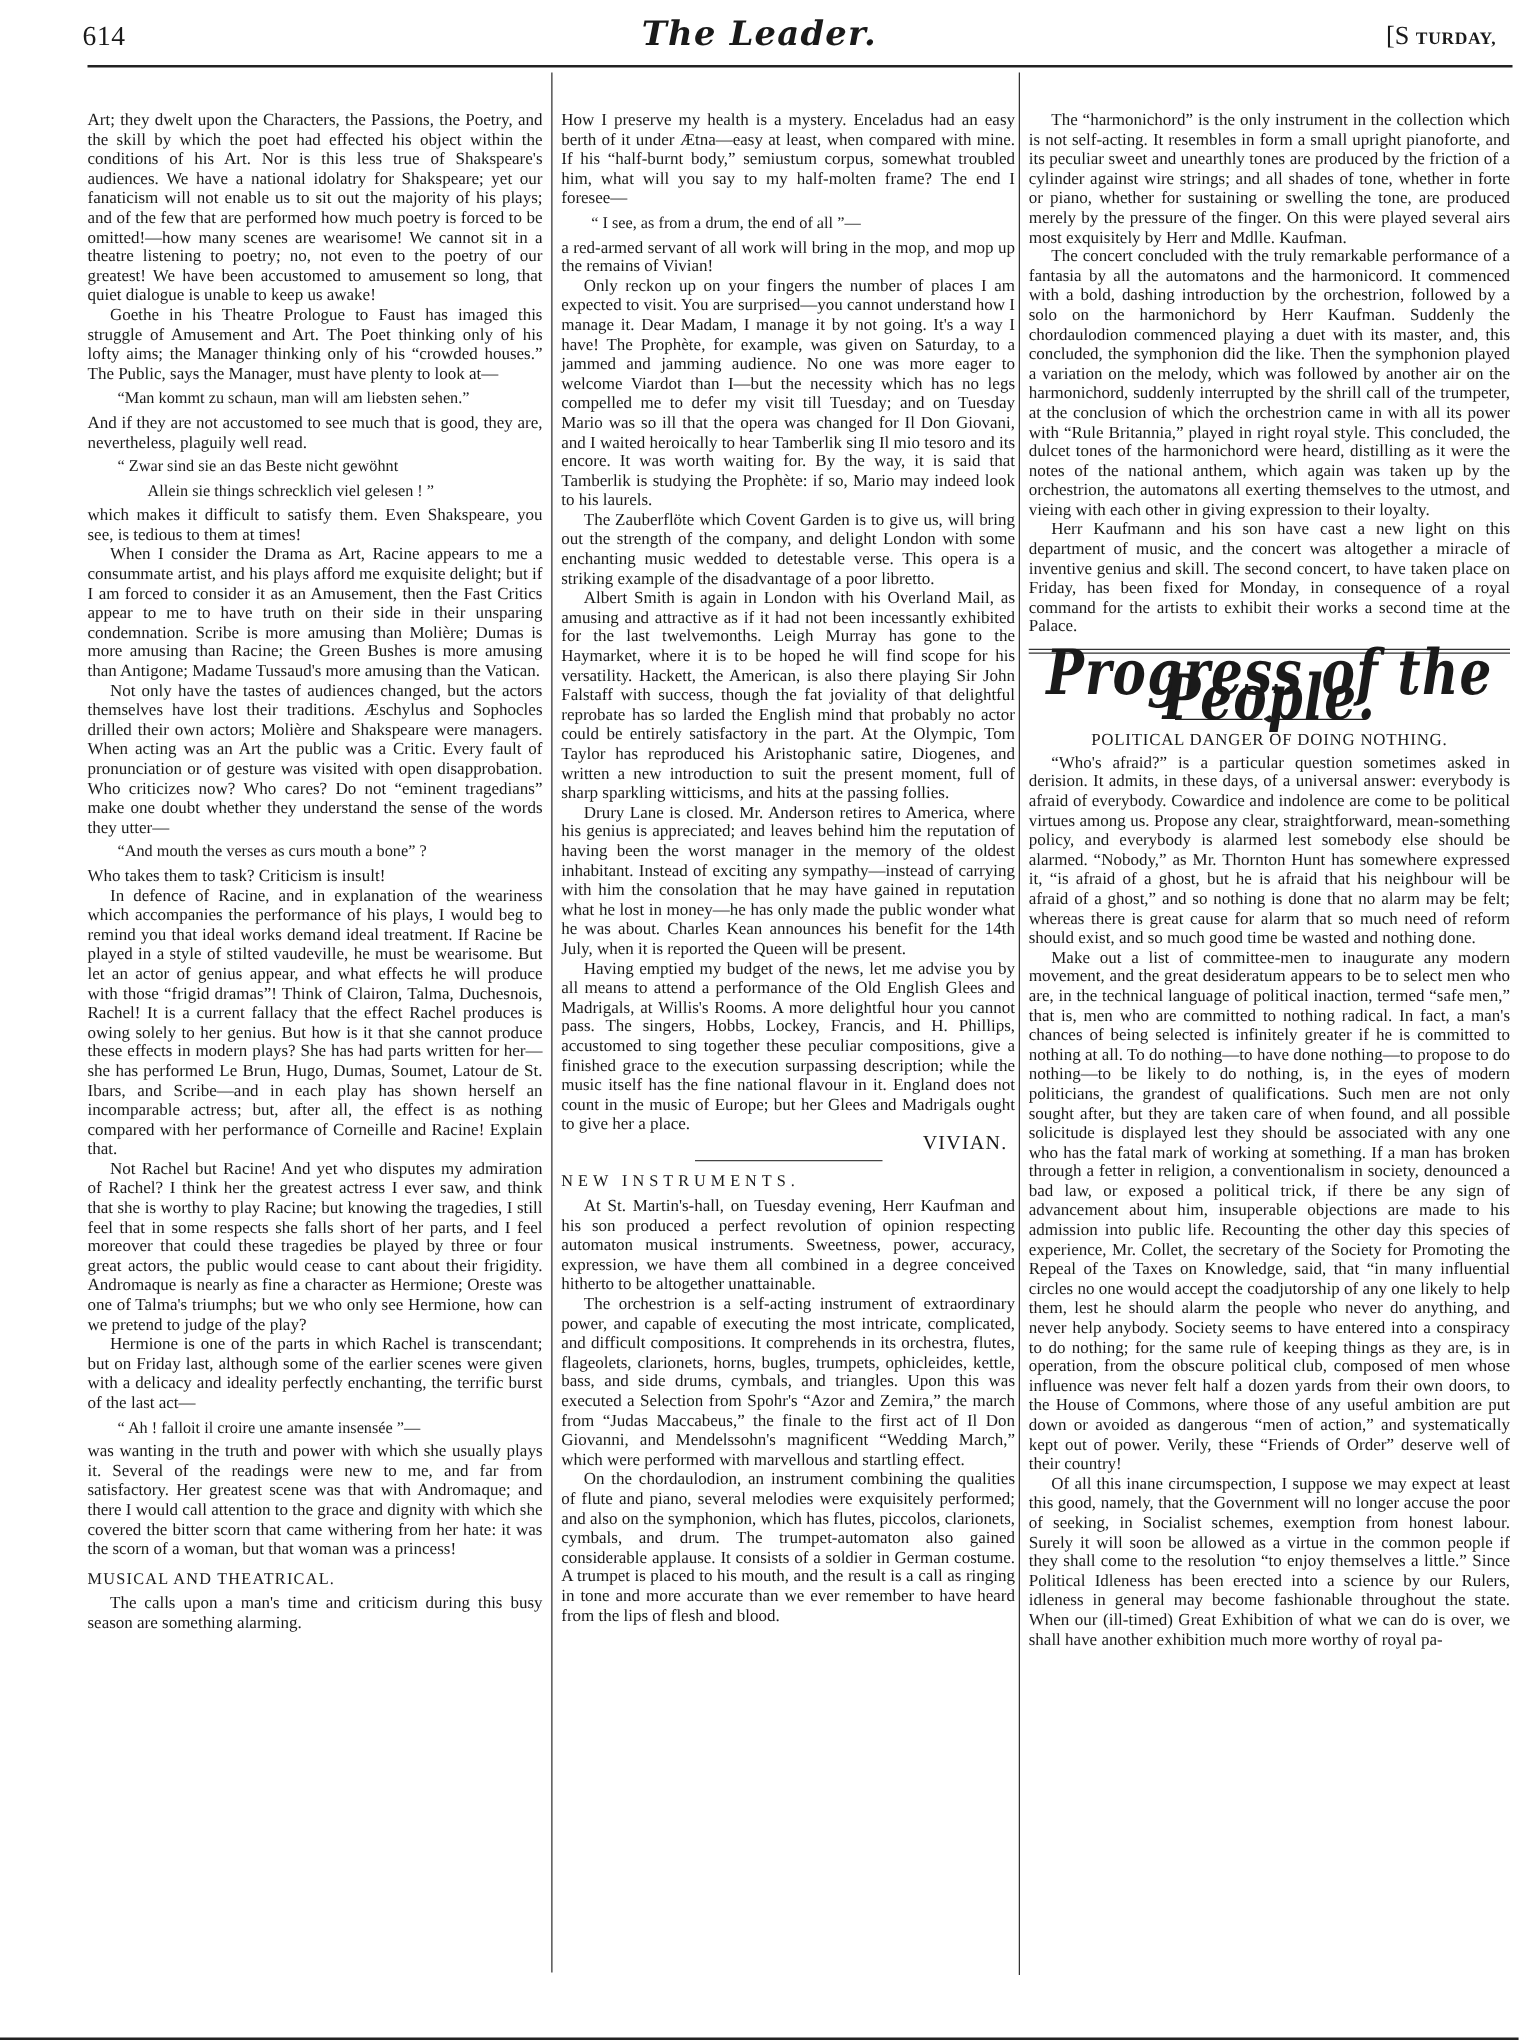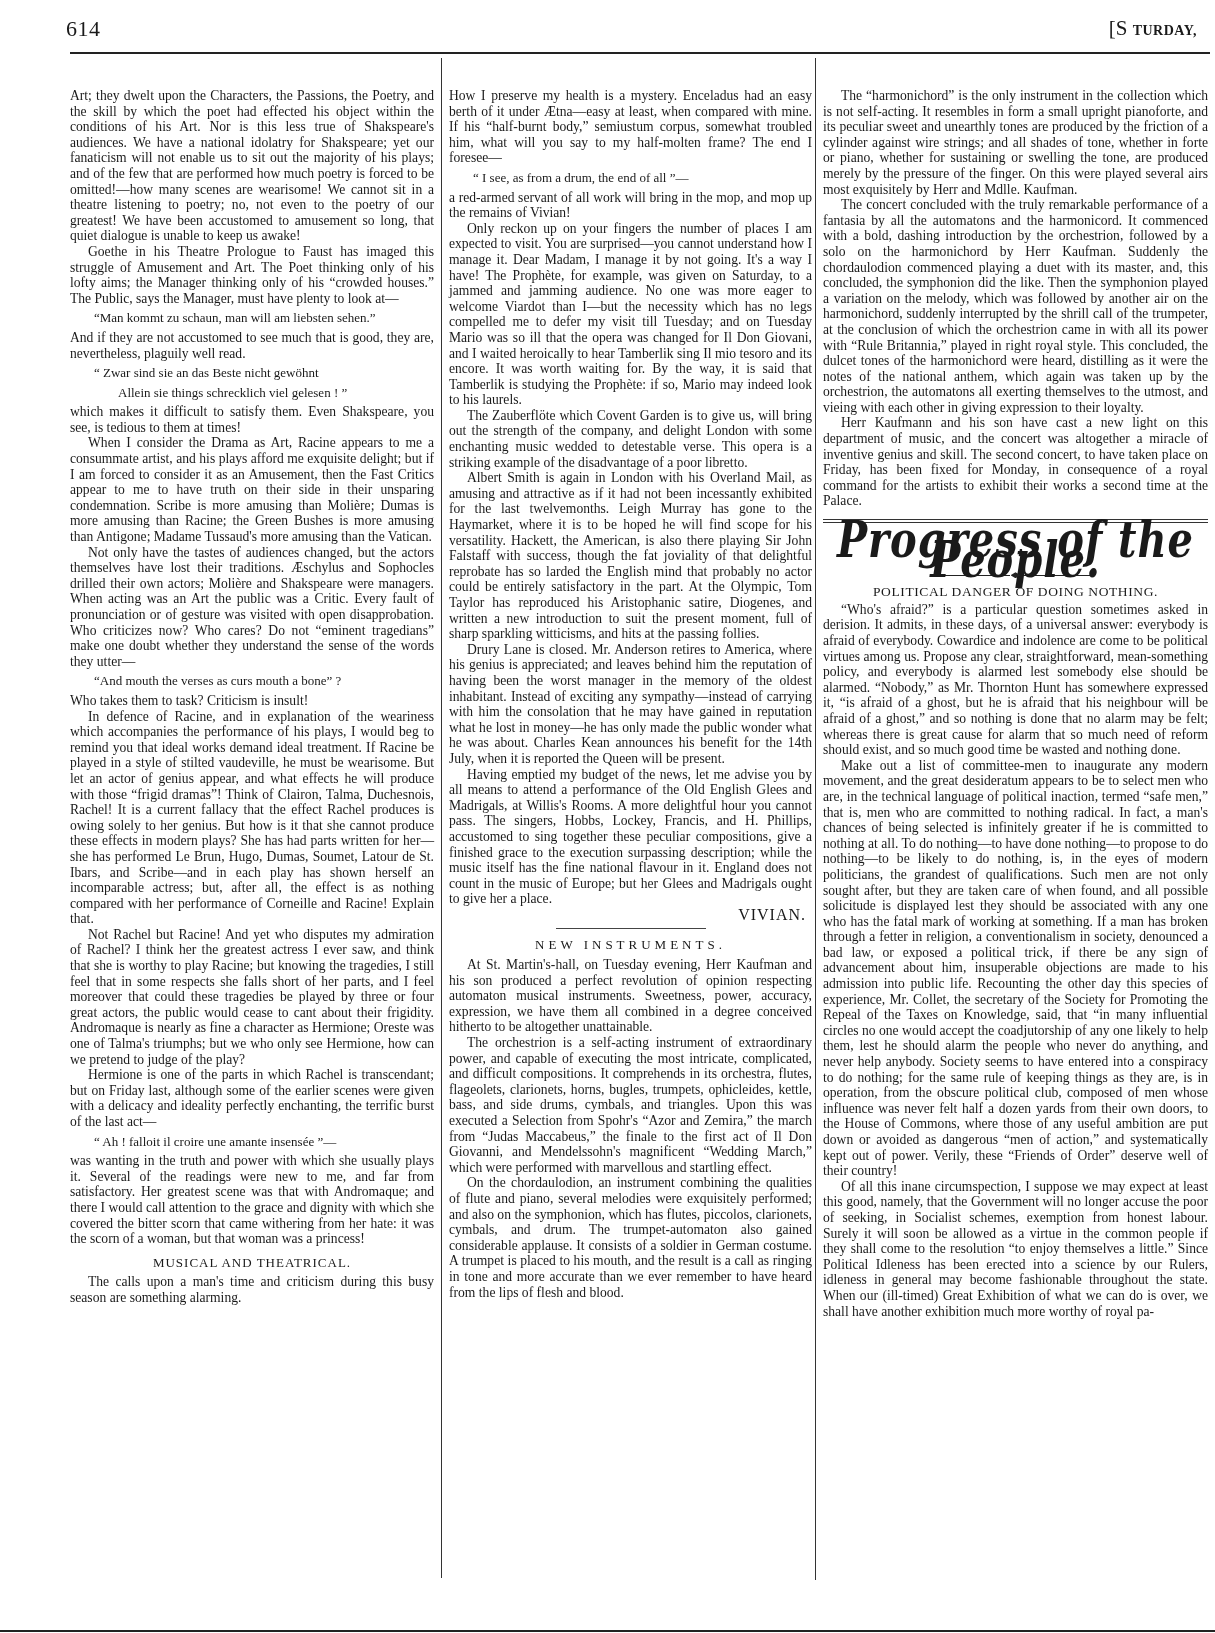--- a/index.html
+++ b/index.html
@@ -42,21 +42,21 @@
     p { margin: 0; text-indent: 18px; }
     p.noindent { text-indent: 0; }
     .quote {
       margin: 4px 0 4px 0; padding-left: 24px; text-indent: 0; font-size: 13px; text-align: left;
     }
     .quote.verse2 { padding-left: 48px; margin-top: 0; }
     .signature {
       text-align: right; font-size: 16px; letter-spacing: 1px; margin-right: 6px;
     }
     .section-head {
-      text-align: center; font-size: 13px; letter-spacing: 1px; margin: 8px 0 4px 0;
+      text-align: left; font-size: 13px; letter-spacing: 1px; margin: 8px 0 4px 0;
     }
     .section-head.spaced { letter-spacing: 4px; }
     .short-rule {
       width: 150px; margin: 6px auto 6px auto; border-top: 1px solid #444;
     }
     .double-rule {
       margin: 10px 0 6px 0; border-top: 1px solid #333; border-bottom: 1px solid #333; height: 2px;
     }
     .gothic-title {
       text-align: center; font-size: 40px; font-weight: bold;
@@ -77,20 +77,21 @@
     }
     .bottom-rule {
       position: absolute; left: 0; top: 1630px; width: 1215px; border-top: 2px solid #222;
     }
   </style>
 </head>
 <body>
 
 <div class="masthead">
   <div class="page-num">614</div>
+  <div class="paper-title">The Leader.</div>
   <div class="page-date">
     <span>[S</span>
     <span class="sc">TURDAY,</span>
   </div>
   <div class="head-rule"></div>
 </div>
 
 <div class="col-divider div-1"></div>
 <div class="col-divider div-2"></div>
 

